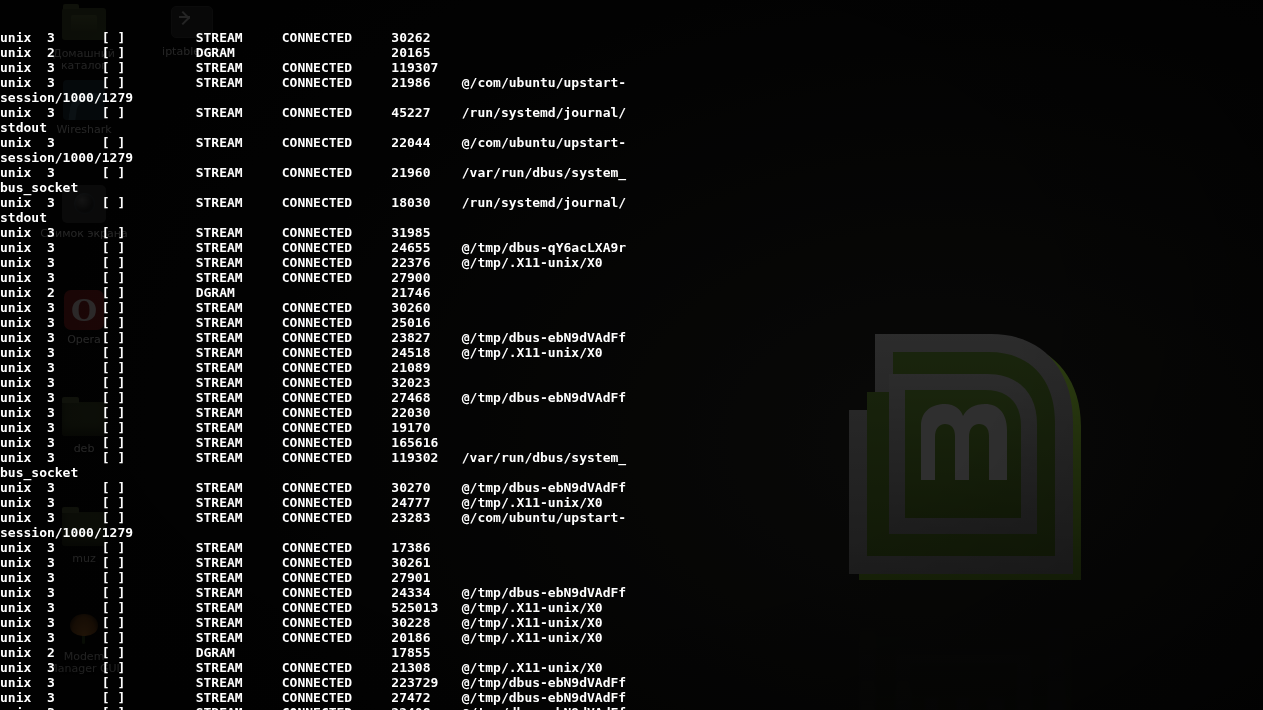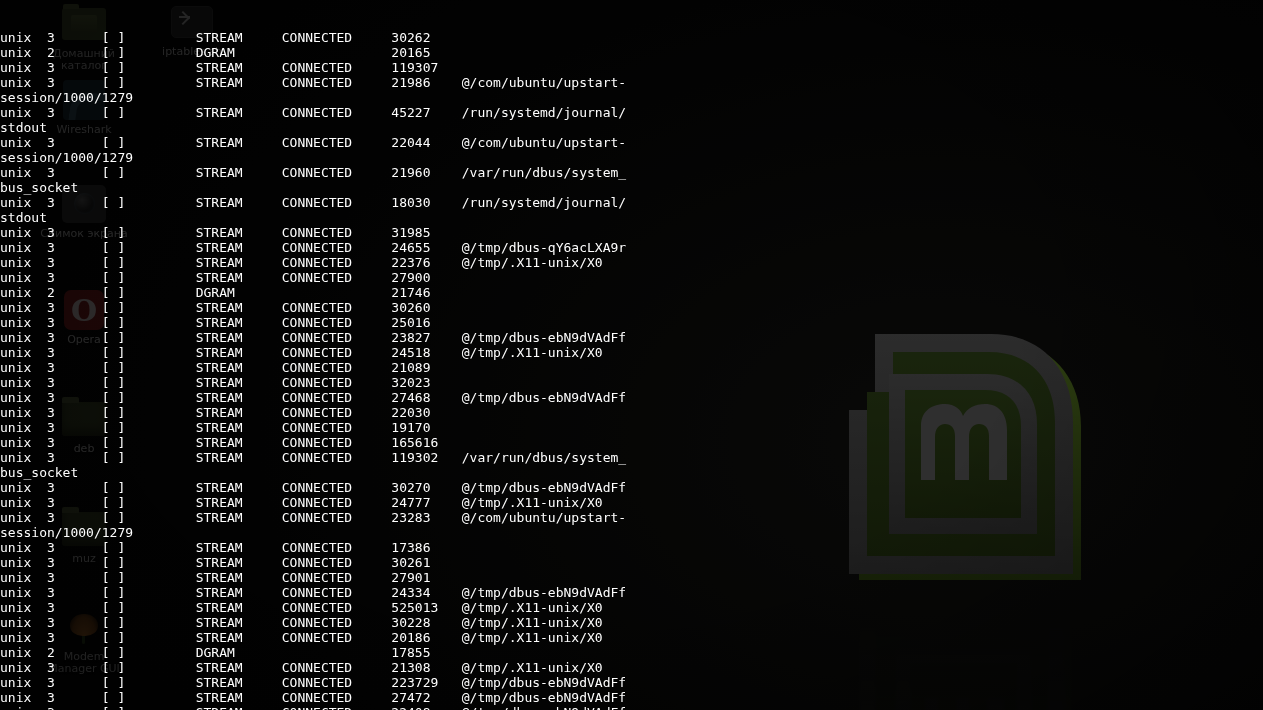--- a/index.html
+++ b/index.html
@@ -97,21 +97,21 @@
     padding:0;
     background:rgba(0,0,0,0.50);
     color:#ffffff;
     font-family:"DejaVu Sans Mono","Liberation Mono",monospace;
     font-size:13px;
     line-height:15px;
     white-space:pre;
     letter-spacing:0px;
     overflow:hidden;
   }
-  #terminal .ln{display:block;height:15px;}
+  #terminal .ln{display:block;height:15px;font-weight:bold;}
 </style>
 </head>
 <body>
 
 <div id="desktop">
 
   <div class="mint-wrap refl">
     <svg viewBox="0 0 250 262" xmlns="http://www.w3.org/2000/svg">
       <path d="M14 10 L150 10 C205 10 236 46 236 96 L236 250 L14 250 L14 86 L40 86 L40 10 Z" fill="#3d5418"></path>
       <path d="M4 4 L146 4 C198 4 228 40 228 92 L228 244 L4 244 L4 80 L30 80 L30 4 Z" fill="#4a4a4a"></path>

